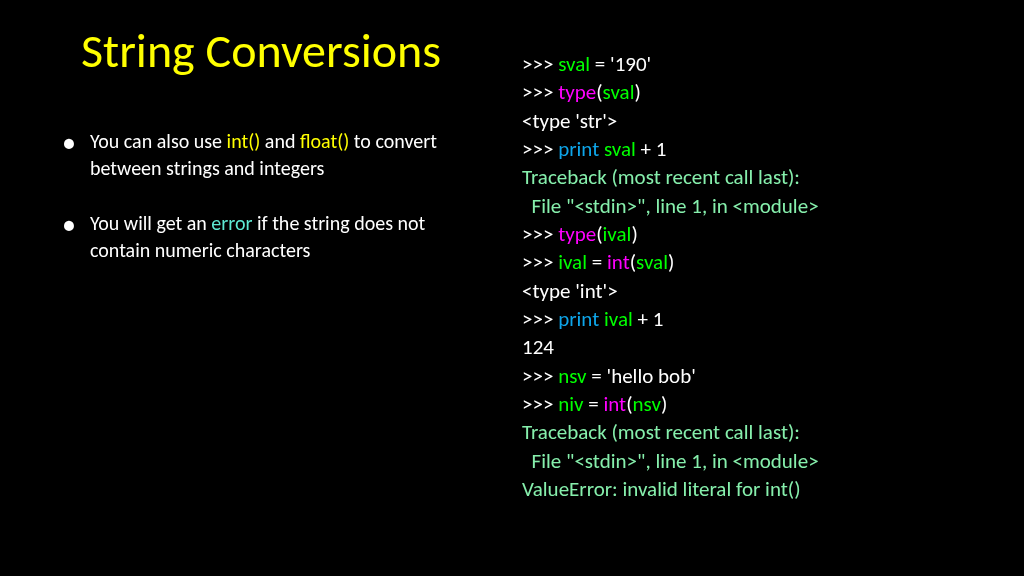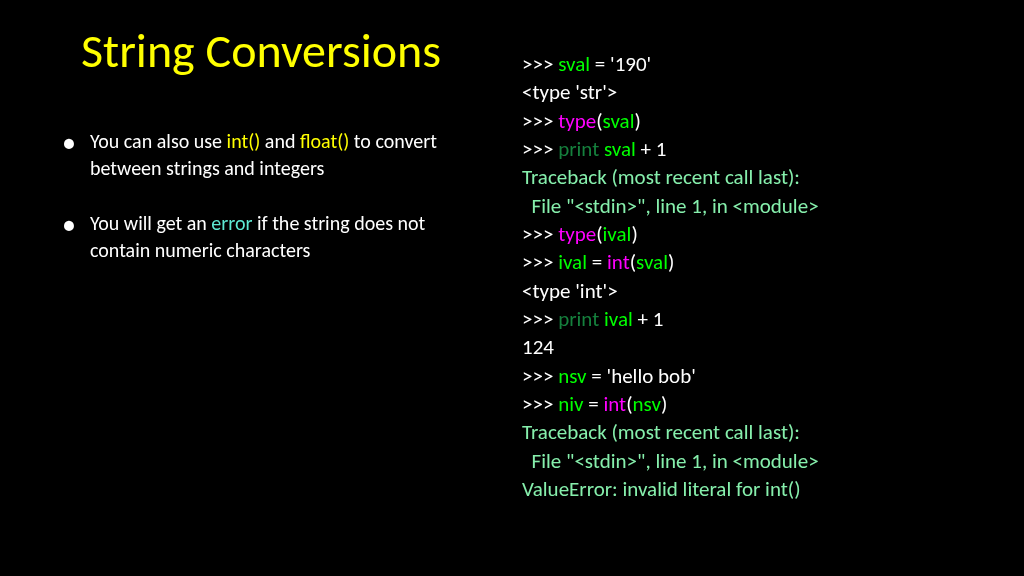--- a/index.html
+++ b/index.html
@@ -60,43 +60,43 @@
     .code {
       font-family: Calibri, Arial, sans-serif;
       font-size: 21px;
       line-height: 1.35;
       white-space: nowrap;
     }
     .code .line { display: block; }
     .c-white { color: #ffffff; }
     .c-green { color: #00ff00; }
     .c-magenta { color: #ff00ff; }
-    .c-yellow { color: #15803d; }
+    .c-yellow { color: #0ea5e9; }
     .c-red { color: #86efac; }
   </style>
 </head>
 <body>
 
 <div class="slide">
   <div class="left-col">
     <h1 class="title">String Conversions</h1>
     <ul class="bullets">
       <li>
         <span>You can also use </span><span class="kw-yellow">int()</span><span> and </span><span class="kw-yellow">float()</span><span> to convert between strings and integers</span>
       </li>
       <li>
         <span>You will get an </span><span class="kw-red">error</span><span> if the string does not contain numeric characters</span>
       </li>
     </ul>
   </div>
   <div class="right-col">
     <div class="code">
       <span class="line"><span class="c-white">&gt;&gt;&gt; </span><span class="c-green">sval</span><span class="c-white"> = '190'</span></span>
+      <span class="line"><span class="c-white">&gt;&gt;&gt; </span><span class="c-magenta">type</span><span class="c-white">(</span><span class="c-green">sval</span><span class="c-white">)</span></span>
       <span class="line c-white">&lt;type 'str'&gt;</span>
-      <span class="line"><span class="c-white">&gt;&gt;&gt; </span><span class="c-magenta">type</span><span class="c-white">(</span><span class="c-green">sval</span><span class="c-white">)</span></span>
       <span class="line"><span class="c-white">&gt;&gt;&gt; </span><span class="c-yellow">print </span><span class="c-green">sval</span><span class="c-white"> + 1</span></span>
       <span class="line c-red">Traceback (most recent call last):</span>
       <span class="line c-red">&nbsp;&nbsp;File "&lt;stdin&gt;", line 1, in &lt;module&gt;</span>
       <span class="line"><span class="c-white">&gt;&gt;&gt; </span><span class="c-magenta">type</span><span class="c-white">(</span><span class="c-green">ival</span><span class="c-white">)</span></span>
       <span class="line"><span class="c-white">&gt;&gt;&gt; </span><span class="c-green">ival</span><span class="c-white"> = </span><span class="c-magenta">int</span><span class="c-white">(</span><span class="c-green">sval</span><span class="c-white">)</span></span>
       <span class="line c-white">&lt;type 'int'&gt;</span>
       <span class="line"><span class="c-white">&gt;&gt;&gt; </span><span class="c-yellow">print </span><span class="c-green">ival</span><span class="c-white"> + 1</span></span>
       <span class="line c-white">124</span>
       <span class="line"><span class="c-white">&gt;&gt;&gt; </span><span class="c-green">nsv</span><span class="c-white"> = 'hello bob'</span></span>
       <span class="line"><span class="c-white">&gt;&gt;&gt; </span><span class="c-green">niv</span><span class="c-white"> = </span><span class="c-magenta">int</span><span class="c-white">(</span><span class="c-green">nsv</span><span class="c-white">)</span></span>

